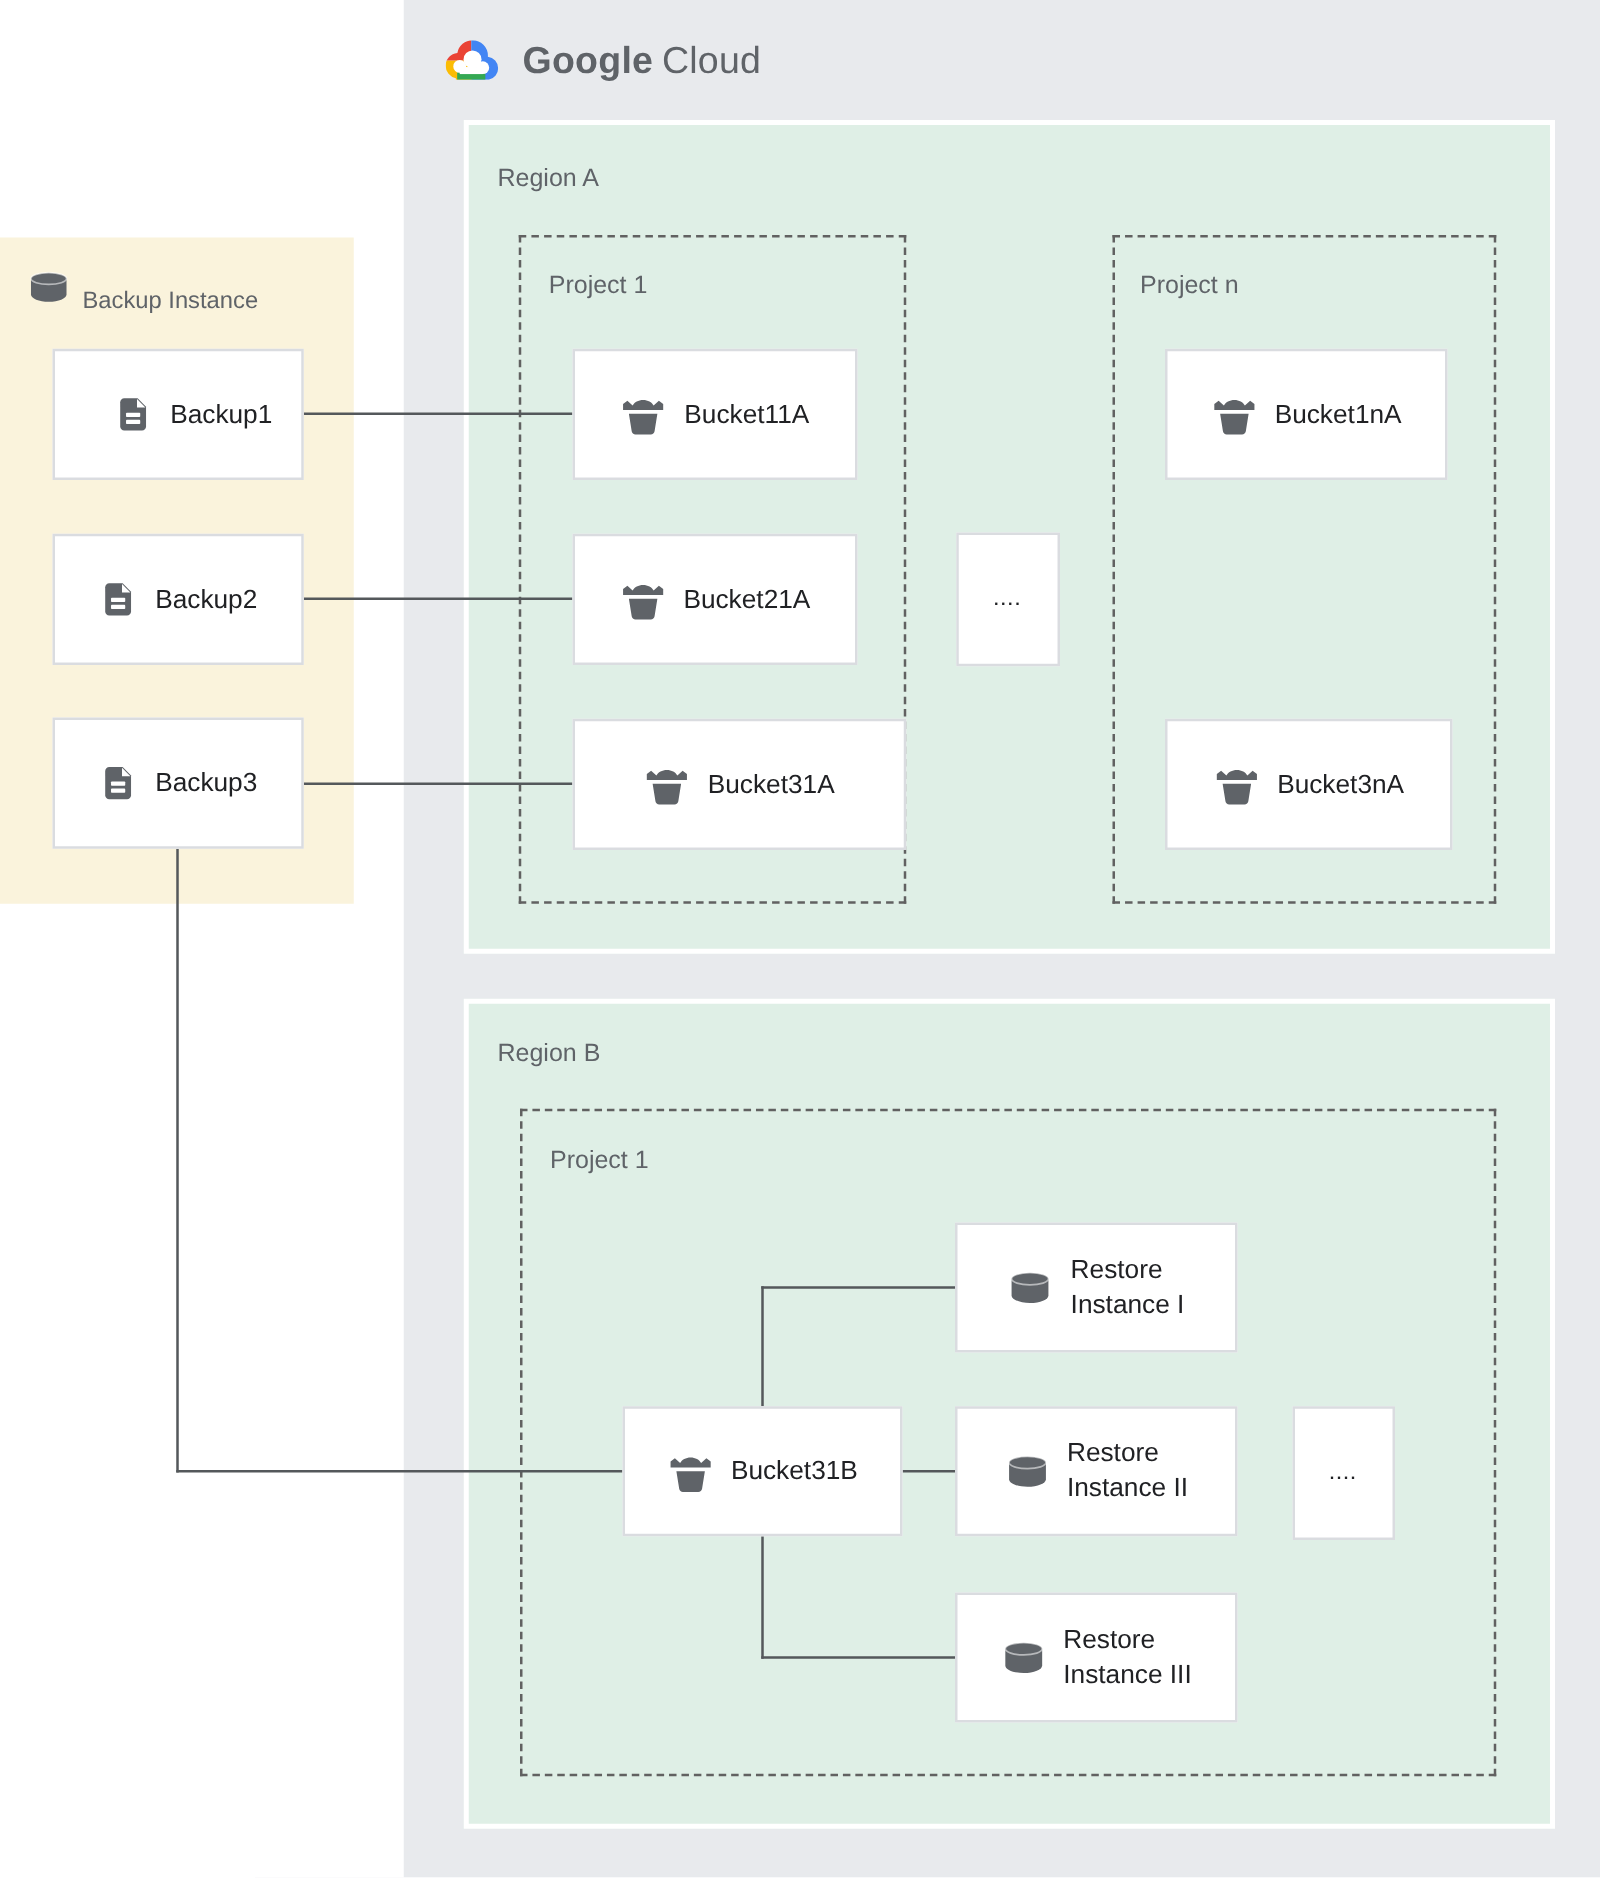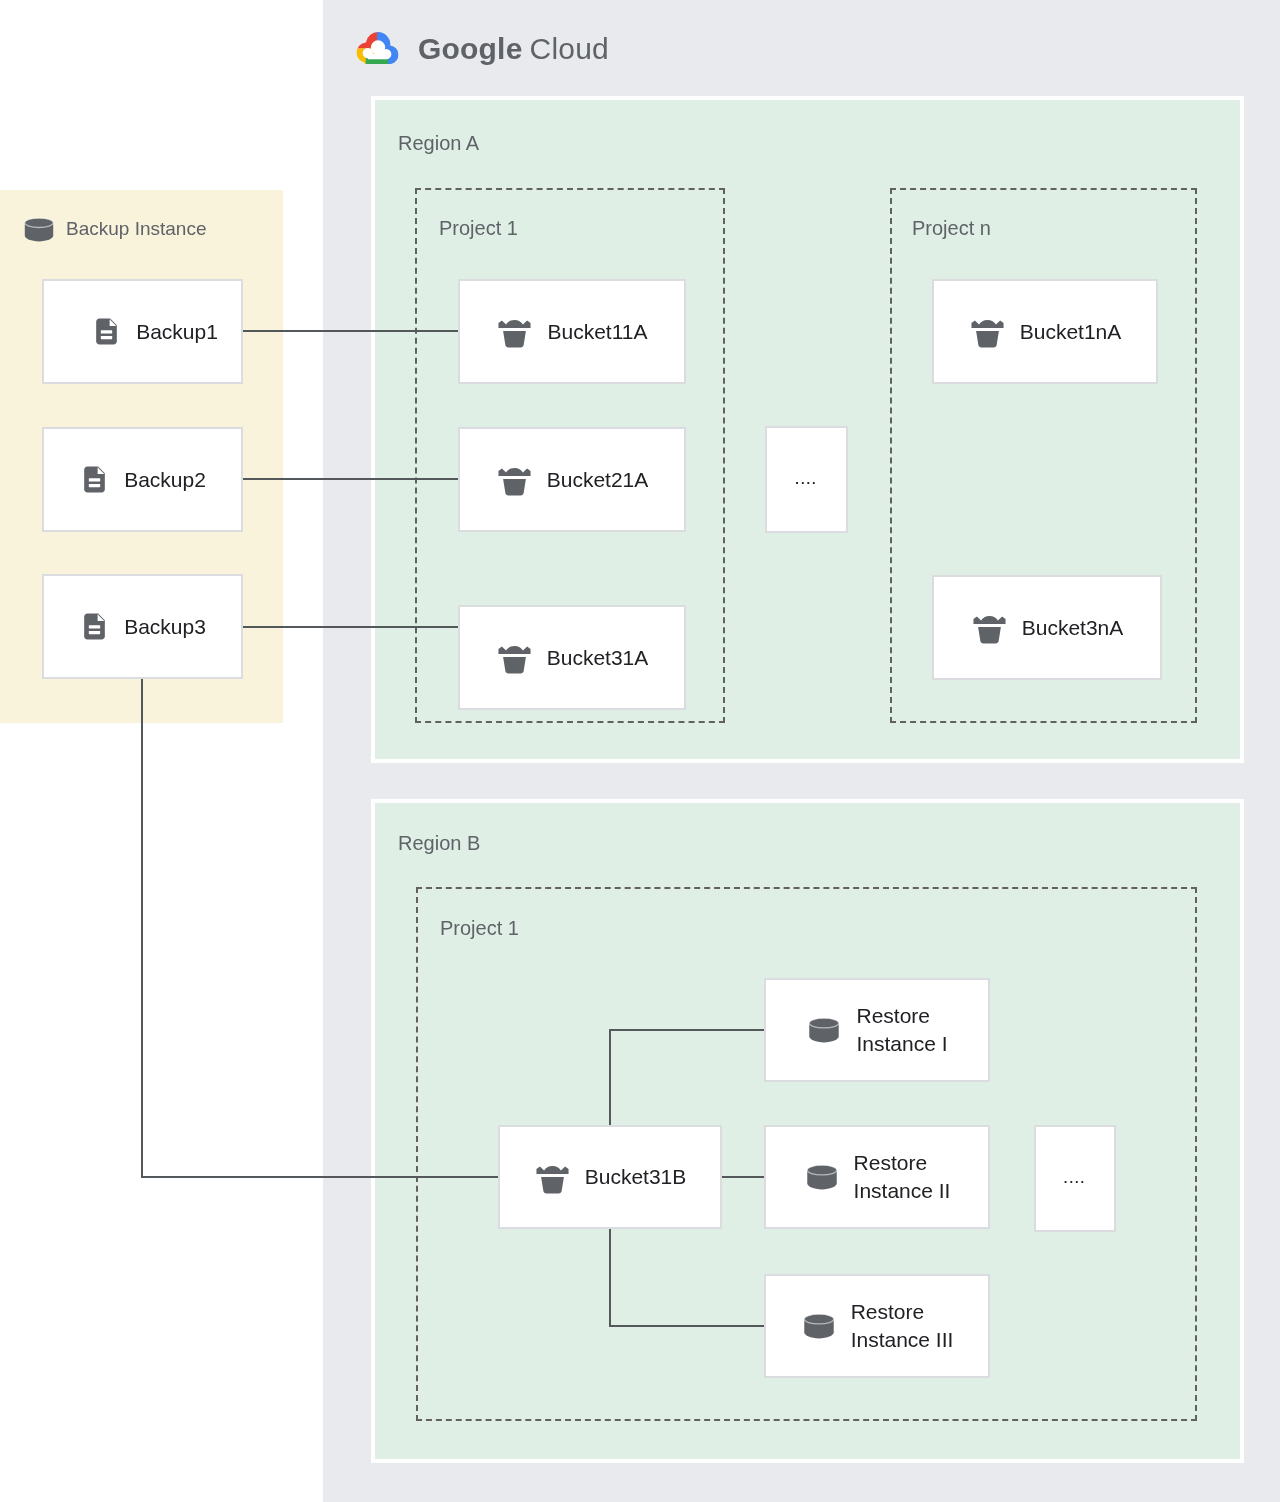--- a/index.html
+++ b/index.html
@@ -104,21 +104,21 @@
   <div class="region region-b"></div>
   <div class="zone-label" style="left:398px; top:830px;">Region B</div>
 
   <div class="project" style="left:416px; top:887px; width:781px; height:534px;"></div>
   <div class="zone-label" style="left:440px; top:915px;">Project 1</div>
 
   <div class="backup-panel"></div>
   <svg class="hdr-icon" width="38" height="27" viewBox="0 0 24 19">
       <use href="#icon-db"></use>
     </svg>
-  <div class="panel-title" style="left:66px; top:216px;">Backup Instance</div>
+  <div class="panel-title" style="left:66px; top:228px;">Backup Instance</div>
 
   <div class="line" style="left:243px; top:330px; width:215px; height:2px;"></div>
   <div class="line" style="left:243px; top:478px; width:215px; height:2px;"></div>
   <div class="line" style="left:243px; top:626px; width:215px; height:2px;"></div>
   <div class="line" style="left:141px; top:679px; width:2px; height:499px;"></div>
   <div class="line" style="left:141px; top:1176px; width:357px; height:2px;"></div>
   <div class="line" style="left:609px; top:1029px; width:155px; height:2px;"></div>
   <div class="line" style="left:609px; top:1029px; width:2px; height:96px;"></div>
   <div class="line" style="left:722px; top:1176px; width:42px; height:2px;"></div>
   <div class="line" style="left:609px; top:1229px; width:2px; height:98px;"></div>
@@ -148,21 +148,21 @@
         <use href="#icon-bucket"></use>
       </svg>
     <span class="node-label">Bucket11A</span>
   </div>
   <div class="node" style="left:458px; top:427px; width:228px; height:105px;">
     <svg width="37" height="33" viewBox="0 0 24 22">
         <use href="#icon-bucket"></use>
       </svg>
     <span class="node-label">Bucket21A</span>
   </div>
-  <div class="node" style="left:458px; top:575px; width:228px; height:105px;margin-top:30px;">
+  <div class="node" style="left:458px; top:575px; width:267px; height:105px;">
     <svg width="37" height="33" viewBox="0 0 24 22">
         <use href="#icon-bucket"></use>
       </svg>
     <span class="node-label">Bucket31A</span>
   </div>
 
   <div class="node" style="left:765px; top:426px; width:83px; height:107px;">
     <span class="dots">....</span>
   </div>
 

